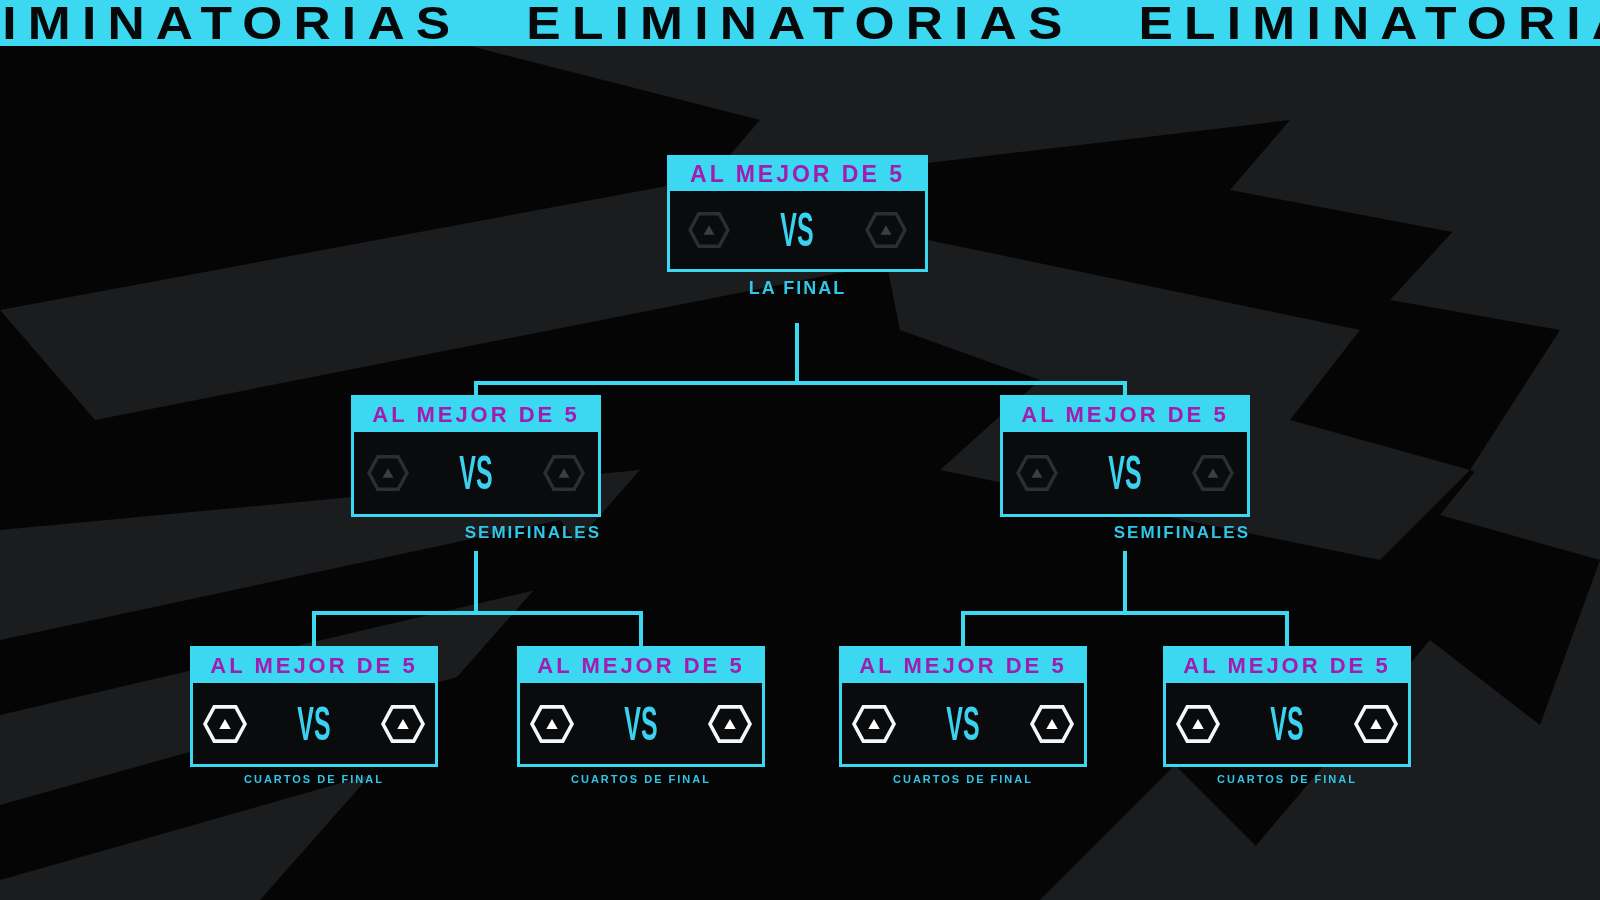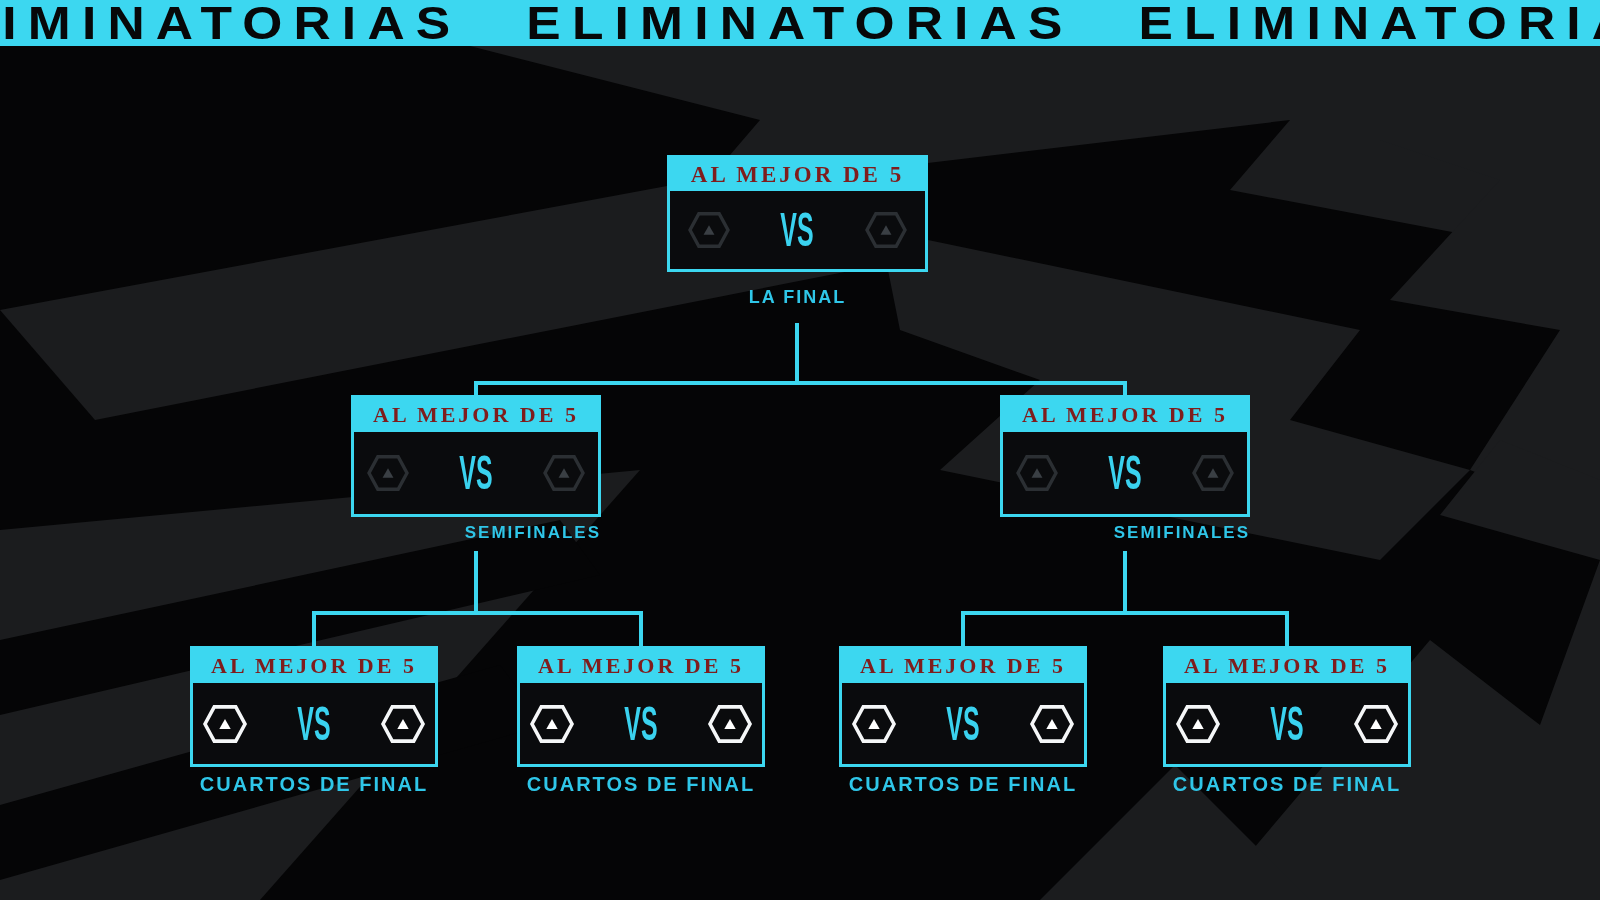--- a/index.html
+++ b/index.html
@@ -20,23 +20,23 @@
     font-size:46px;font-weight:900;letter-spacing:10px;color:#070809;line-height:44px;
   }
   
   .line{position:absolute;background:#3CD7F0;}
   
   .match{
     position:absolute;box-sizing:border-box;border:3px solid #3CD7F0;
     background:#0A0B0D;display:flex;flex-direction:column;
   }
   .match-header{
-    background:#3CD7F0;color:#7f1d1d;
+    background:#3CD7F0;color:#a21caf;
     display:flex;align-items:center;justify-content:center;
-    font-weight:900;font-size:22px;letter-spacing:3px;white-space:nowrap;font-family:Liberation Serif, serif;
+    font-weight:900;font-size:22px;letter-spacing:3px;white-space:nowrap;
   }
   .final .match-header{height:33px;font-size:23px;}
   .semi  .match-header{height:34px;}
   .qf    .match-header{height:34px;}
   .match-body{flex:1;display:flex;align-items:center;justify-content:center;gap:34px;}
   .vs{
     color:#3AD2EF;font-weight:bold;font-size:48px;line-height:1;
     transform:scaleX(0.52);transform-origin:center;letter-spacing:0;
   }
   .slot svg{display:block;width:46px;height:40px;}
@@ -45,21 +45,21 @@
   .pending .hex-tri{fill:#3A3F44;}
   .active .hex-outline{fill:none;stroke:#F5F7F8;stroke-width:5;}
   .active .hex-tri{fill:#FFFFFF;}
   
   .round-label{
     position:absolute;text-align:center;color:#2FC6E8;font-weight:800;
     letter-spacing:2px;white-space:nowrap;
   }
   .rl-final{font-size:18px;}
   .rl-semi{font-size:17px;text-align:right;}
-  .rl-qf{font-size:20px;}
+  .rl-qf{font-size:11px;}
 </style>
 </head>
 <body>
 
 <div class="stage">
 
   <svg class="bg-pattern" viewBox="0 0 1600 900" preserveAspectRatio="none">
     <g fill="#1B1C1E">
       <polygon points="470,46 1600,46 1600,260 1230,190 1290,120 700,190 760,120"></polygon>
       <polygon points="1380,46 1600,46 1600,520 1470,470 1560,330 1390,300 1500,180 1380,140"></polygon>
@@ -110,21 +110,21 @@
       </span>
       <span class="vs">VS</span>
       <span class="slot pending">
         <svg viewBox="0 0 64 56">
           <polygon class="hex-outline" points="17,4 47,4 60,28 47,52 17,52 4,28"></polygon>
           <polygon class="hex-tri" points="32,21 40,35 24,35"></polygon>
         </svg>
       </span>
     </div>
   </div>
-  <div class="round-label rl-final" style="left:667px;top:287px;width:261px">LA FINAL</div>
+  <div class="round-label rl-final" style="left:667px;top:278px;width:261px">LA FINAL</div>
 
   <div class="match semi" style="left:351px;top:395px;width:250px;height:122px">
     <div class="match-header">AL MEJOR DE 5</div>
     <div class="match-body">
       <span class="slot pending">
         <svg viewBox="0 0 64 56">
           <polygon class="hex-outline" points="17,4 47,4 60,28 47,52 17,52 4,28"></polygon>
           <polygon class="hex-tri" points="32,21 40,35 24,35"></polygon>
         </svg>
       </span>

